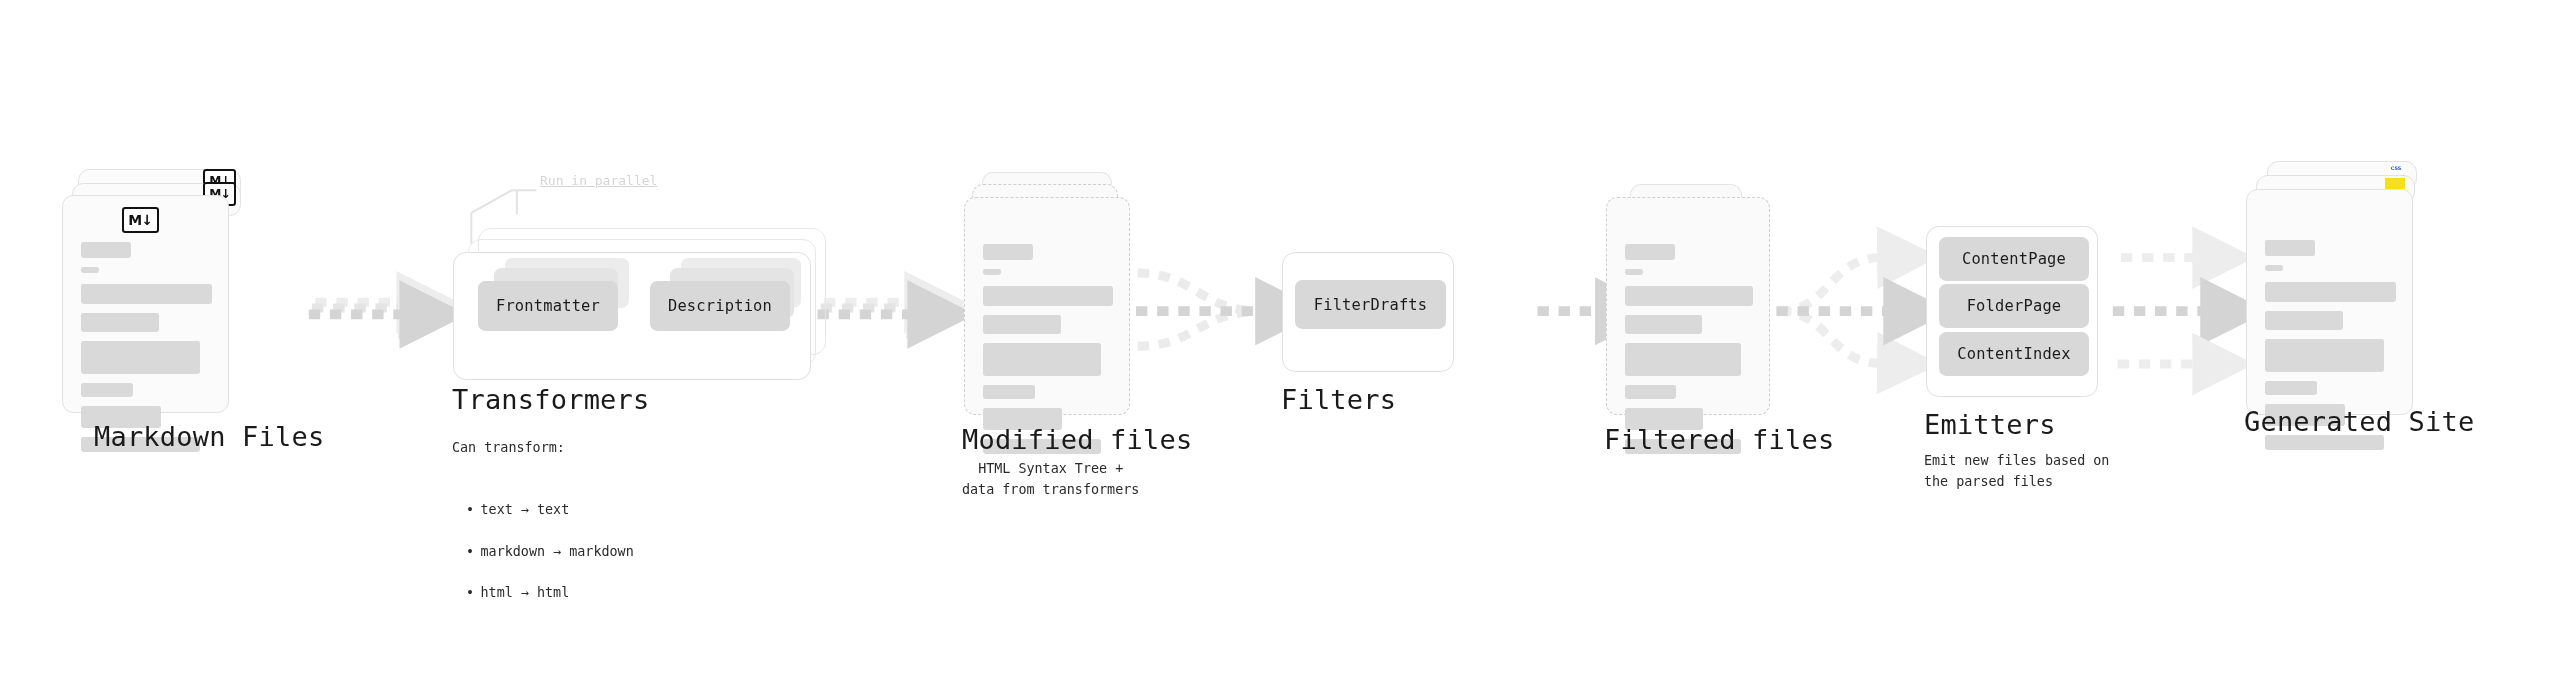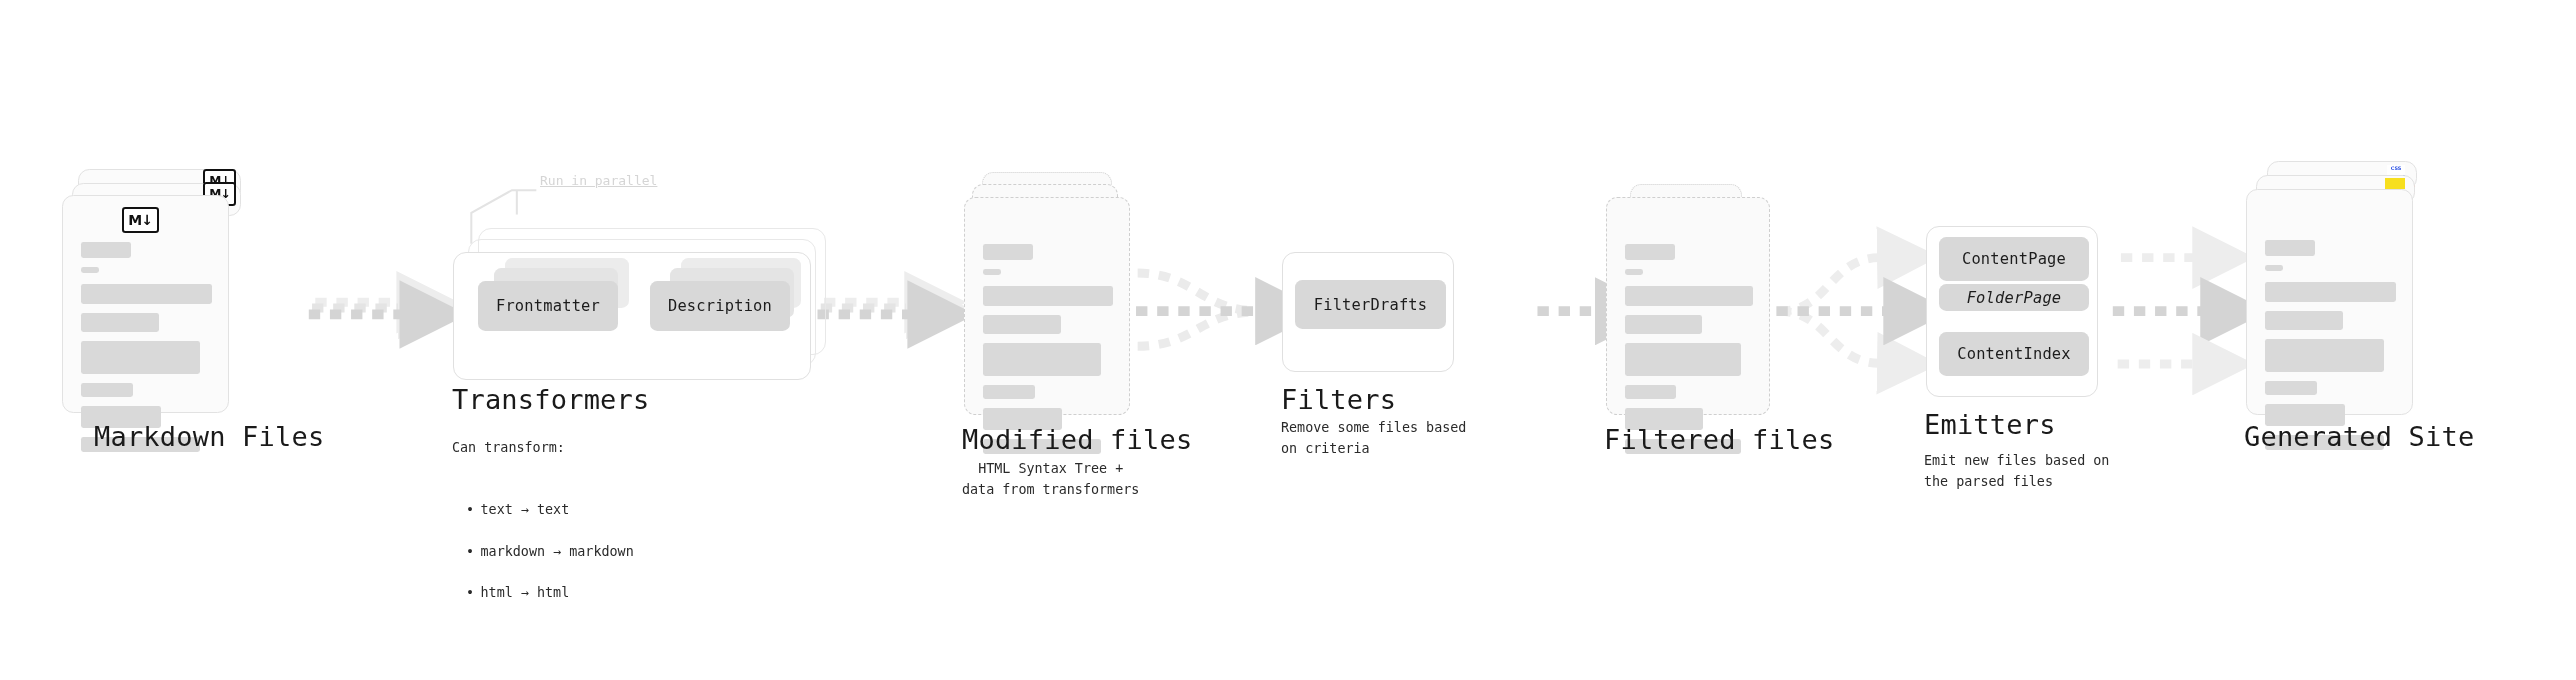--- a/index.html
+++ b/index.html
@@ -293,22 +293,20 @@
   </div>
   <div class="stage-title" style="left:962px; top:424px;">Modified files</div>
   <div class="stage-desc" style="left:962px; top:459px;text-align:center;">HTML Syntax Tree +
 data from transformers</div>
 
   <div>
     <div class="group-box solidbg" style="left:1282px; top:252px; width:172px; height:120px;"></div>
     <div class="chip" style="left:1295px; top:280px; width:151px; height:49px;">FilterDrafts</div>
   </div>
   <div class="stage-title" style="left:1281px; top:384px;">Filters</div>
-  <div class="stage-desc" style="left:1281px; top:418px;">Remove some files based
-on criteria</div>
 
   <div class="doc-stack">
     <div class="doc-card dotted-top" style="left:1630px; top:184px; width:112px; height:29px;"></div>
     <div class="doc-card dashed" style="left:1606px; top:197px; width:164px; height:218px;">
       <div class="doc-lines">
         <div class="doc-line" style="width:50px; height:16.3px;"></div>
         <div class="doc-line" style="width:18px; height:5.7px; margin-bottom:11.4px;"></div>
         <div class="doc-line" style="width:100%; height:19.5px;"></div>
         <div class="doc-line" style="width:60%; height:19.5px;"></div>
         <div class="doc-line" style="width:91%; height:32.5px;"></div>
@@ -316,21 +314,21 @@
         <div class="doc-line" style="width:61%; height:22px;"></div>
         <div class="doc-line" style="width:91%; height:14.6px;"></div>
       </div>
     </div>
   </div>
   <div class="stage-title" style="left:1604px; top:424px;">Filtered files</div>
 
   <div>
     <div class="group-box solidbg" style="left:1926px; top:226px; width:172px; height:171px;"></div>
     <div class="chip" style="left:1939px; top:237px; width:150px; height:44px;">ContentPage</div>
-    <div class="chip" style="left:1939px; top:284px; width:150px; height:27px;font-style:italic;">FolderPage</div>
+    <div class="chip" style="left:1939px; top:284px; width:150px; height:44px;">FolderPage</div>
     <div class="chip" style="left:1939px; top:332px; width:150px; height:44px;">ContentIndex</div>
   </div>
   <div class="stage-title" style="left:1924px; top:409px;">Emitters</div>
   <div class="stage-desc" style="left:1924px; top:451px;">Emit new files based on
 the parsed files</div>
 
   <div class="doc-stack">
     <div class="doc-card" style="left:2267px; top:161px; width:150px; height:29px;"></div>
     <div class="badge badge-css" style="left:2387px; top:165px;">CSS</div>
 
@@ -343,16 +341,16 @@
         <div class="doc-line" style="width:18px; height:5.7px; margin-bottom:11.4px;"></div>
         <div class="doc-line" style="width:100%; height:19.5px;"></div>
         <div class="doc-line" style="width:60%; height:19.5px;"></div>
         <div class="doc-line" style="width:91%; height:32.5px;"></div>
         <div class="doc-line" style="width:40%; height:14.6px;"></div>
         <div class="doc-line" style="width:61%; height:22px;"></div>
         <div class="doc-line" style="width:91%; height:14.6px;"></div>
       </div>
     </div>
   </div>
-  <div class="stage-title" style="left:2244px; top:421px;text-align:right;">Generated Site</div>
+  <div class="stage-title" style="left:2244px; top:406px;text-align:right;">Generated Site</div>
 
 </div>
 
 
 </body></html>

